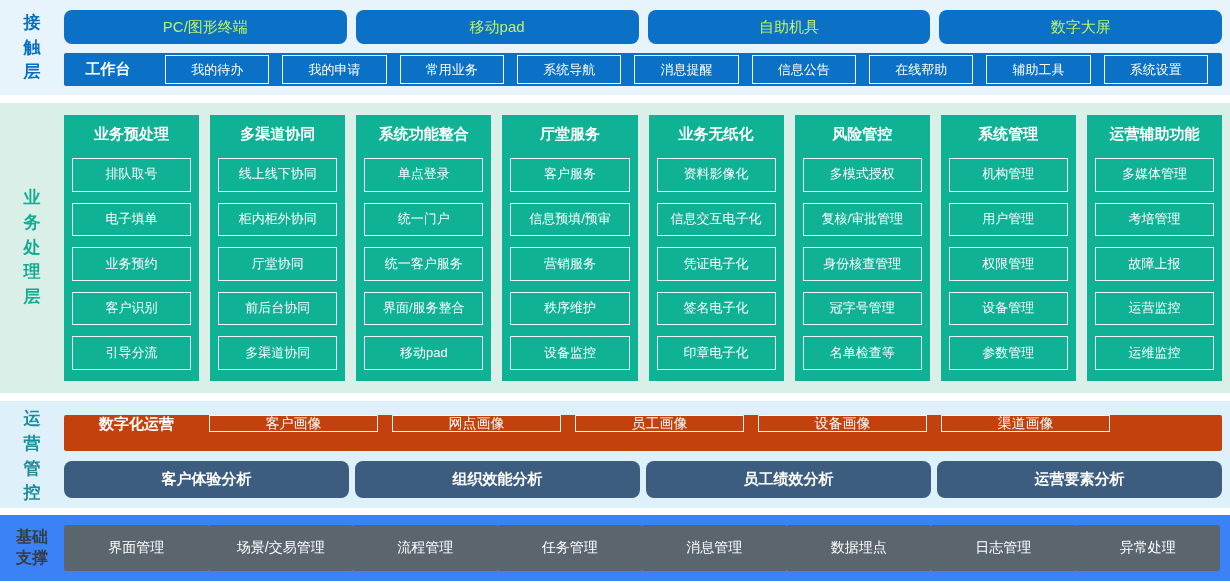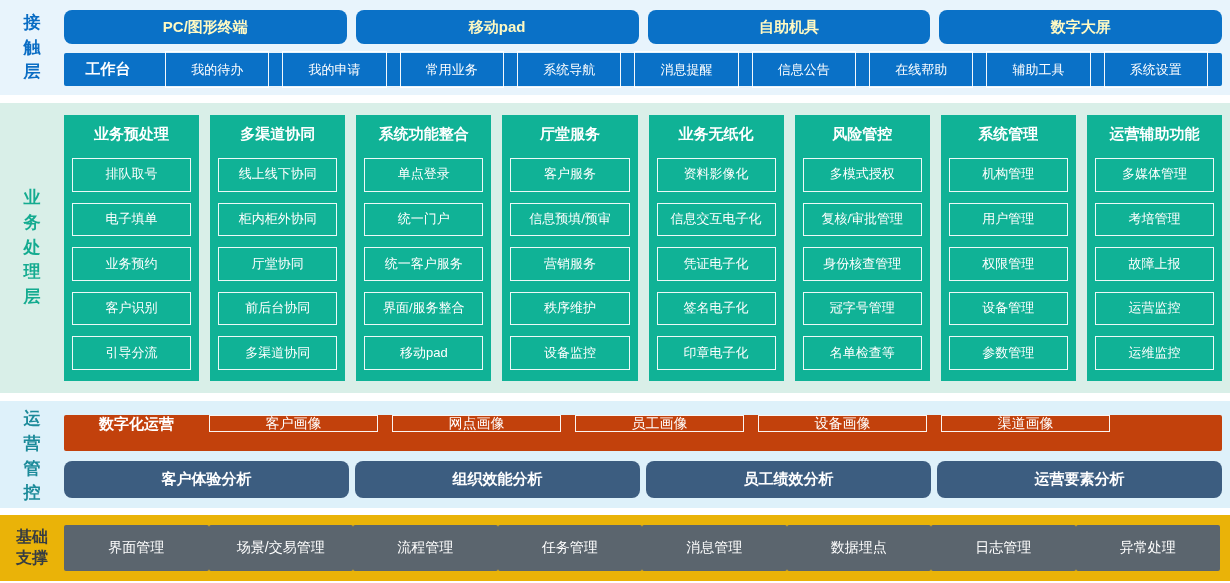--- a/index.html
+++ b/index.html
@@ -21,33 +21,33 @@
   }
   .content { flex: 1; display: flex; flex-direction: column; min-width: 0; }
 
   
   .band.contact { background: #e8f4fc; height: 95px; padding: 10px 8px 9px 0; }
   .vlabel.blue { color: #0a6dc4; }
   .band.contact .content { gap: 9px; }
   .device-row { display: flex; gap: 9px; flex: 1; }
   .device {
     flex: 1; background: #0a71c7; border-radius: 8px;
-    color: #fef9c3; font-weight: bold; font-size: 15px;
+    color: #bef264; font-weight: normal; font-size: 15px;
     display: flex; align-items: center; justify-content: center;
   }
   .workbench {
     height: 33px; background: #0a71c7; border-radius: 2px;
     display: flex; align-items: center; gap: 13px; padding-right: 14px;
   }
   .wb-label {
     color: #fff; font-weight: bold; font-size: 15px;
     width: 88px; text-align: center; flex-shrink: 0;
   }
   .wb-item {
-    flex: 1; height: 37px; border: 1px solid rgba(255,255,255,0.95);
+    flex: 1; height: 29px; border: 1px solid rgba(255,255,255,0.95);
     color: #fff; font-size: 13px;
     display: flex; align-items: center; justify-content: center; white-space: nowrap;
   }
 
   
   .band.business { background: #d9efe8; height: 290px; padding: 12px 8px 12px 0; margin-top: 8px; }
   .vlabel.green { color: #14ab90; }
   .columns { flex: 1; display: flex; gap: 11px; min-width: 0; }
   .col {
     flex: 1; background: #10b296; padding: 5px 8px 11px;
@@ -82,21 +82,21 @@
     display: flex; align-items: center; justify-content: center; white-space: nowrap;
   }
   .analysis-row { flex: 1; display: flex; gap: 6px; }
   .analysis-box {
     flex: 1; background: #3c5d80; border-radius: 8px;
     color: #fff; font-weight: bold; font-size: 15px;
     display: flex; align-items: center; justify-content: center;
   }
 
   
-  .band.base { background: #eab308; height: 66px; padding: 10px 10px 10px 0; margin-top: 7px; }
+  .band.base { background: #3b82f6; height: 66px; padding: 10px 10px 10px 0; margin-top: 7px; }
   .vlabel.dark {
     color: #363c42; width: 38px; font-size: 16px; line-height: 1.3;
   }
   .base-items { flex: 1; display: flex; }
   .base-box {
     flex: 1; background: #5b656e; border-radius: 2px;
     color: #fff; font-size: 14px;
     display: flex; align-items: center; justify-content: center; white-space: nowrap;
   }
 </style>

